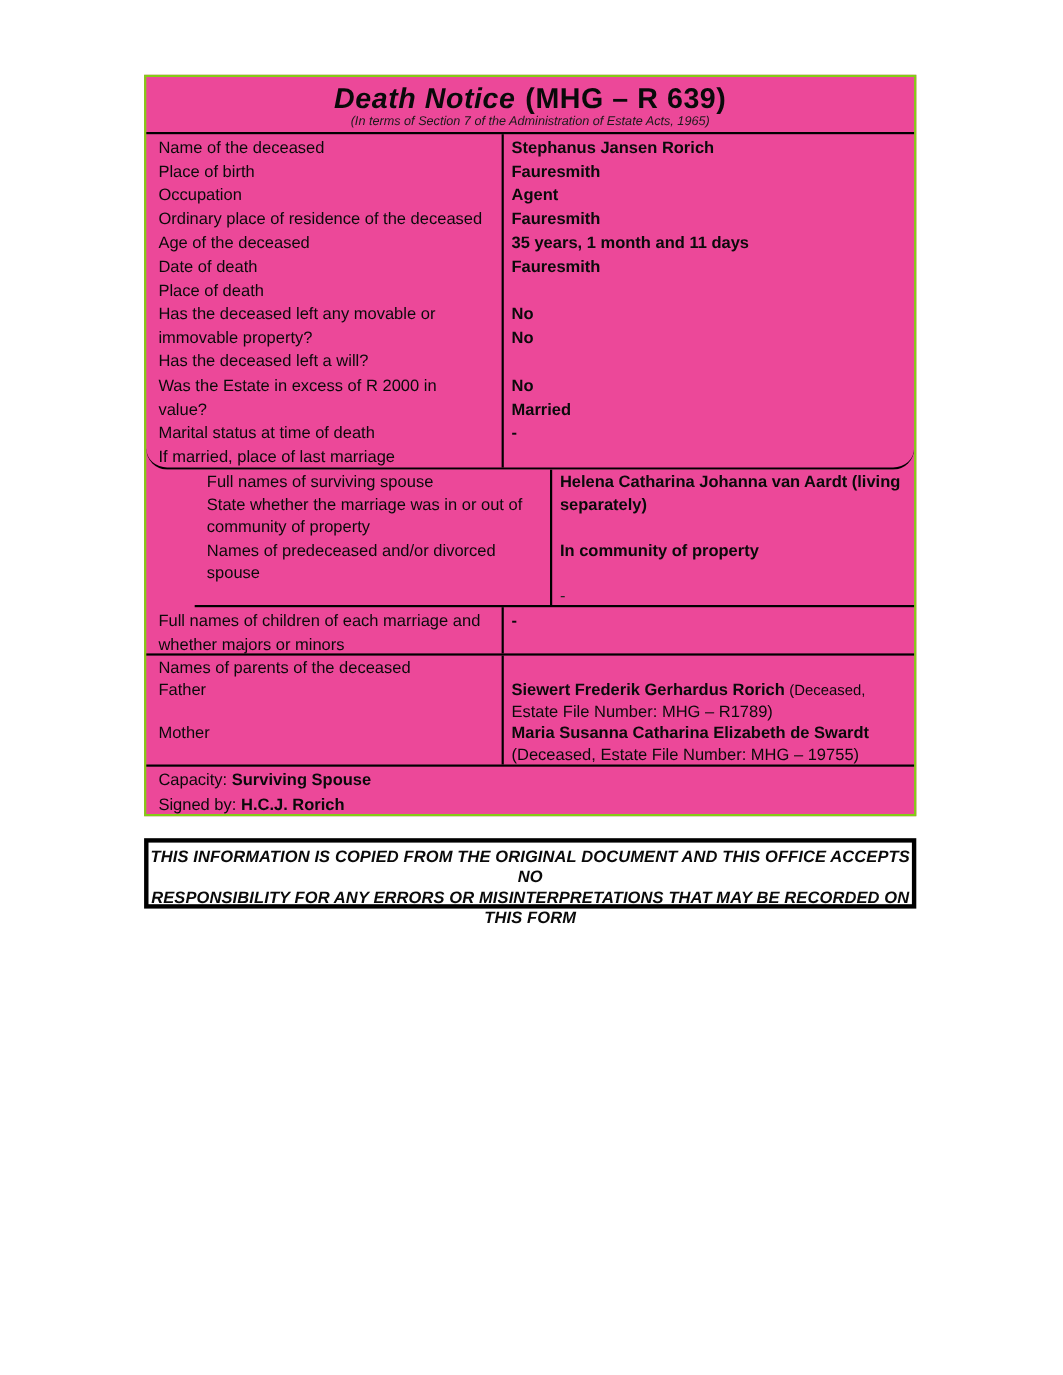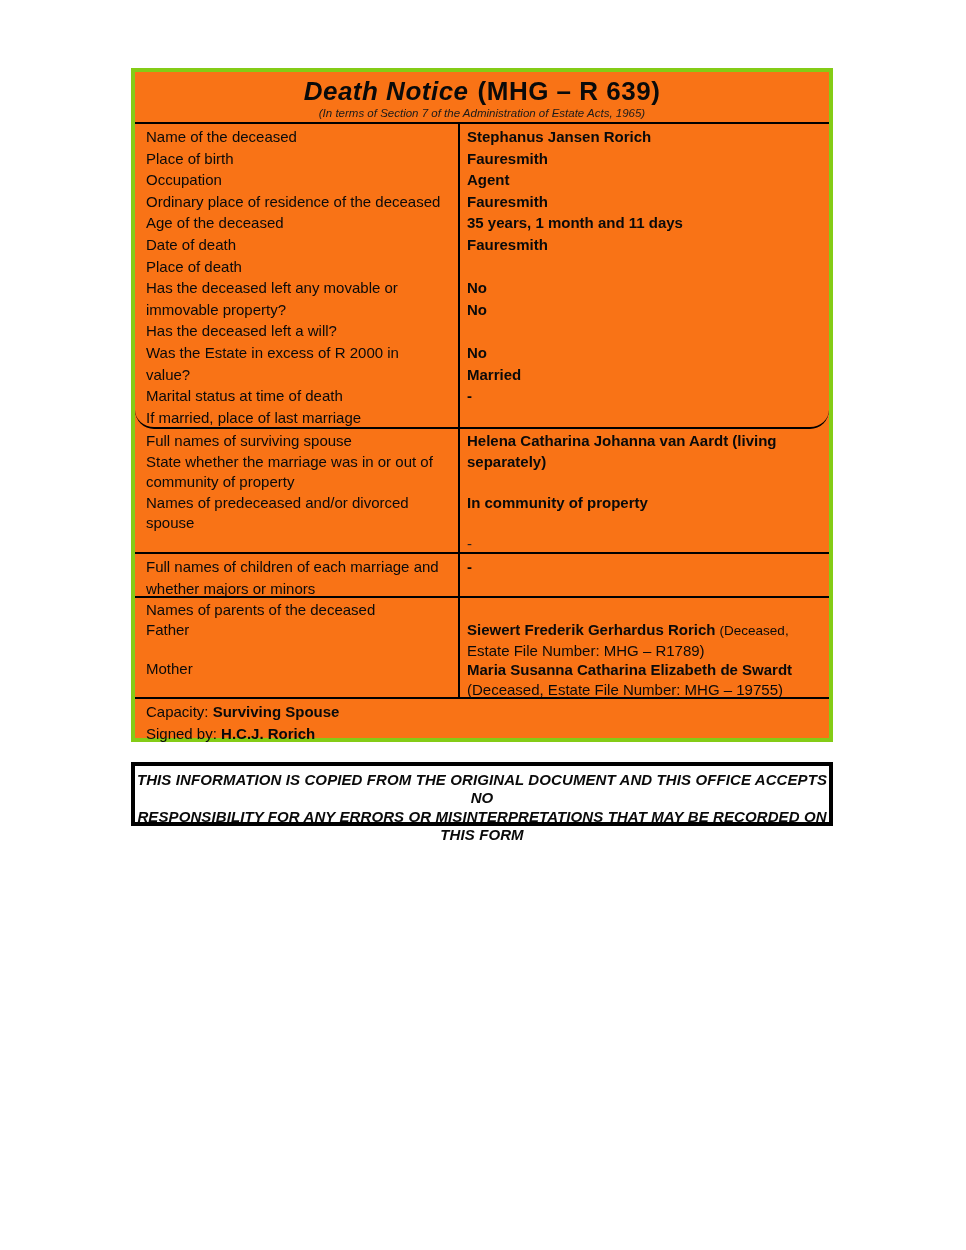--- a/index.html
+++ b/index.html
@@ -8,22 +8,22 @@
     position:relative;
     width:966px; height:1250px;
     background:#ffffff;
     font-family:"Liberation Sans", sans-serif;
     color:#0a0a0a;
     overflow:hidden;
   }
   .doc-table {
     position:absolute; left:131px; top:68px;
     width:702px; height:674px;
-    border:4px solid #84cc16;
-    background:#f97316;
+    border:2px solid #84cc16;
+    background:#ec4899;
   }
   
   .title-cell {
     height:52px;
     border-bottom:2px solid #000;
     text-align:center;
     padding-top:4px;
   }
   .title-line { font-size:26px; font-weight:bold; line-height:30px; letter-spacing:0.5px; }
   .title-main { font-style:italic; }
@@ -35,21 +35,21 @@
   .sec .left  { width:325px; border-right:2px solid #000; padding:2px 6px 0 11px; }
   .sec .right { flex:1; padding:2px 6px 0 7px; font-weight:bold; }
   .sec.full   { display:block; padding:2px 6px 0 11px; }
 
   .line { display:block; white-space:nowrap; overflow:visible; }
   .lh1 .line { line-height:21.6px; min-height:21.6px; font-size:15px; }
   .lh2 .line { line-height:20.5px; min-height:20.5px; font-size:15px; }
   .lh3 .line { line-height:19.8px; min-height:19.8px; font-size:15px; }
 
   .sec1 { height:305px;border-radius:19px; }
-  .sec2 { height:125px; }
+  .sec2 { height:125px;margin-left:44px; }
   .sec3 { height:44px;  }
   .sec4 { height:101px; }
   .sec5 { height:47px; border-bottom:none; font-size:15px; }
 
   .b  { font-weight:bold; }
   .r  { font-weight:normal; }
   .small { font-weight:normal; font-size:13.5px; color:#222; }
   .note { font-weight:normal; font-size:13.5px; }
 
   

